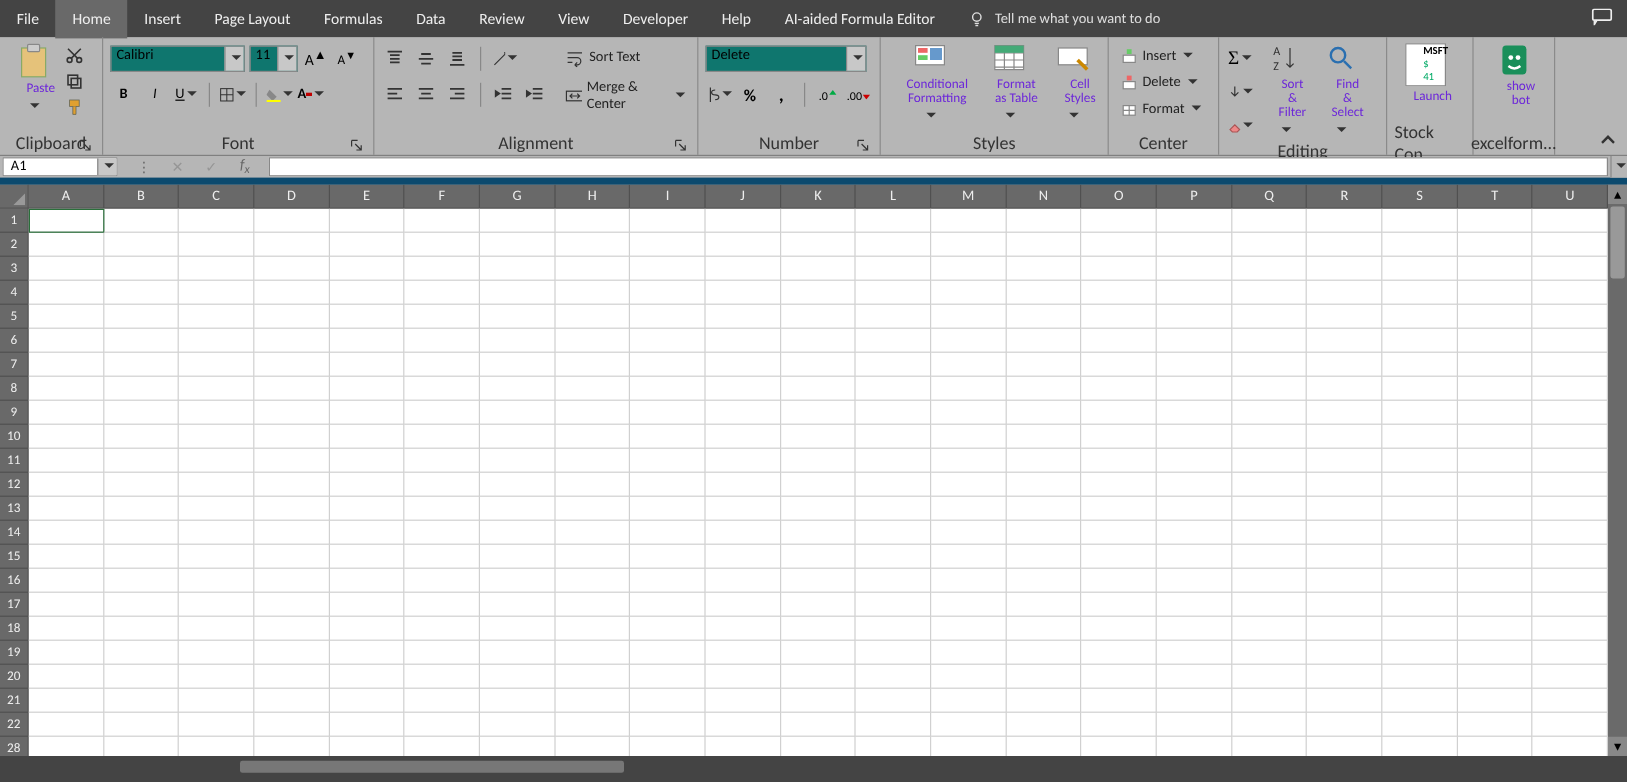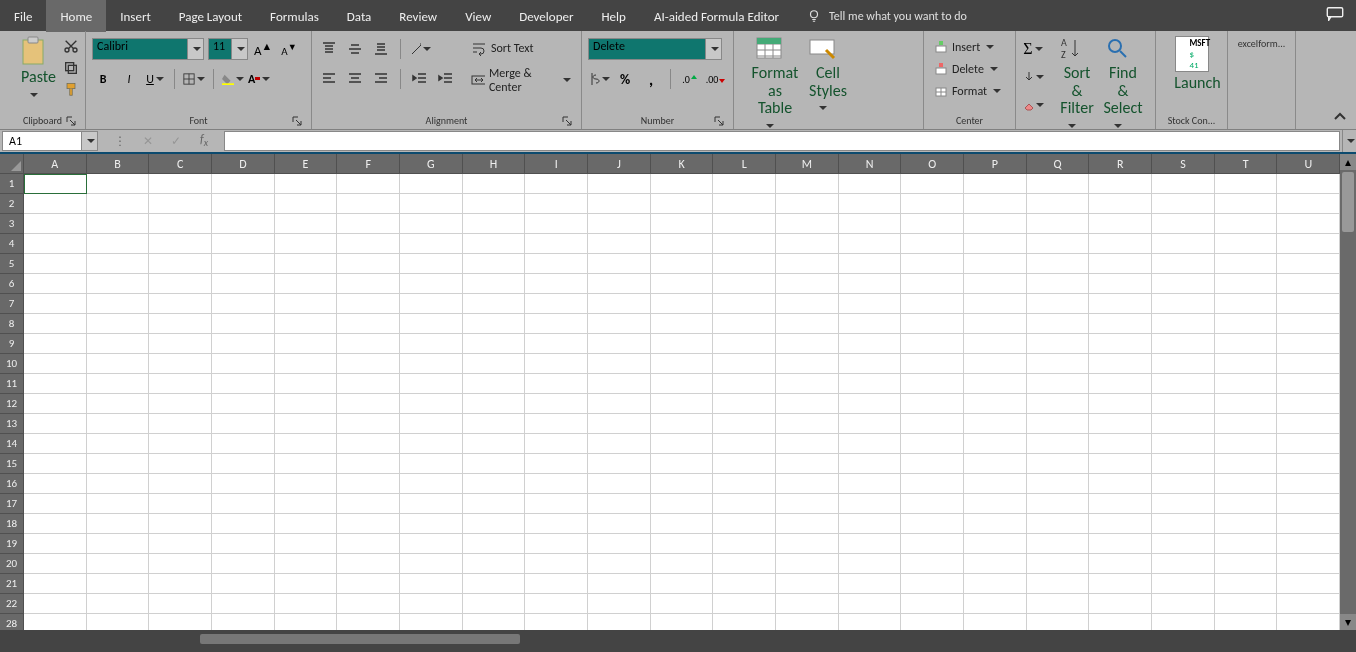--- a/index.html
+++ b/index.html
@@ -9,35 +9,35 @@
 .tabstrip { height:31px; background:#444; display:flex; align-items:stretch; color:#eee; position:relative; }
 .tabstrip .tab { padding:16px 14px; display:flex; align-items:center; cursor:pointer; font-size:13px; }
 .tabstrip .tab.active { background:#696969; }
 .tabstrip .tellme { display:flex; align-items:center; gap:8px; padding:0 14px; color:#eee; opacity:.9; }
 .tabstrip .comment { position:absolute; right:12px; top:7px; width:18px; height:14px; }
 
 
 .ribbon { height:99px; background:#b6b6b6; display:flex; border-bottom:1px solid #808080; }
 .group { border-right:1px solid #8a8a8a; display:flex; flex-direction:column; position:relative; padding:3px 6px 0 6px; }
 .group-body { flex:1; display:flex; align-items:flex-start; }
-.group-label { height:18px; display:flex; align-items:center; justify-content:center; font-size:10px; color:#333; position:relative; }
+.group-label { height:18px; display:flex; align-items:center; justify-content:center; font-size:15px; color:#333; position:relative; }
 .launcher { position:absolute; right:2px; bottom:2px; width:12px; height:12px; }
 
 .col { display:flex; flex-direction:column; gap:3px; align-items:flex-start; }
 .row { display:flex; align-items:center; gap:4px; }
 .bigbtn { display:flex; flex-direction:column; align-items:center; justify-content:flex-end; gap:2px; padding:2px 4px; min-width:44px; cursor:pointer; }
-.bigbtn .lbl { font-size:16px; color:#14532d; text-align:center; line-height:1.1;padding-left:12px; }
+.bigbtn .lbl { font-size:11px; color:#6d28d9; text-align:center; line-height:1.1;padding-left:12px; }
 .smallbtn { display:flex; align-items:center; gap:4px; padding:2px 4px; cursor:pointer; font-size:12px; color:#222; }
 .iconbtn { width:22px; height:22px; display:flex; align-items:center; justify-content:center; cursor:pointer; }
 .sep { width:1px; height:20px; background:#888; margin:0 4px; }
 .combo { height:22px; background:#0f766e; border:1px solid #888; display:flex; padding:0 4px; position:relative; }
 .combo .dd { position:absolute; right:0; top:0; bottom:0; width:16px; border-left:1px solid #888; display:flex; align-items:center; justify-content:center; background:#c8c8c8; }
 
 
-.fxrow { height:24px; background:#b6b6b6; display:flex; align-items:stretch; border-bottom:2px solid #0c4a6e; }
+.fxrow { height:24px; background:#b6b6b6; display:flex; align-items:stretch; border-bottom:6px solid #0c4a6e; }
 .namebox { width:96px; background:#fff; border:1px solid #888; display:flex; align-items:center; padding:0 6px; position:relative; margin:1px 2px; }
 .namebox .dd { position:absolute; right:0; top:0; bottom:0; width:16px; border-left:1px solid #888; background:#c8c8c8; display:flex; align-items:center; justify-content:center; }
 .fxbtns { display:flex; align-items:center; gap:0; padding:0 6px; }
 .fxbtns .fxbtn { width:28px; height:22px; display:flex; align-items:center; justify-content:center; color:#666; }
 .fxbar { flex:1; background:#fff; border:1px solid #888; margin:1px 2px 1px 0; display:flex; align-items:center; padding:0 6px; position:relative; }
 .fxexpand { width:14px; display:flex; align-items:center; justify-content:center; background:#b6b6b6; border-left:1px solid #888; }
 
 
 .gridwrap { position:relative; height:476px; display:flex; }
 .hdrcorner { position:absolute; left:0; top:0; width:24px; height:20px; background:#696969; border-right:1px solid #505050; border-bottom:1px solid #505050; }
@@ -314,20 +314,30 @@
     <div class="group-label">
         <span>Number</span>
       <svg class="launcher" viewBox="0 0 12 12" stroke="#333" fill="none">
           <path d="M2 2h5M2 2v5M5 5l5 5M10 6v4h-4"></path>
         </svg>
     </div>
   </div>
 
   <div class="group" style="width:190px">
     <div class="group-body" style="gap:2px">
+      <div class="bigbtn" style="width:70px">
+        <svg width="28" height="26" viewBox="0 0 28 26">
+            <rect x="2" y="2" width="24" height="16" fill="#fff" stroke="#888"></rect>
+            <rect x="4" y="4" width="8" height="4" fill="#e66"></rect>
+            <rect x="4" y="10" width="8" height="4" fill="#6c6"></rect>
+            <rect x="14" y="4" width="10" height="10" fill="#69c"></rect>
+          </svg>
+        <span class="lbl">Conditional Formatting</span>
+          <span class="caret"></span>
+      </div>
       <div class="bigbtn" style="width:58px">
         <svg width="28" height="26" viewBox="0 0 28 26">
             <rect x="2" y="2" width="24" height="20" fill="#fff" stroke="#888"></rect>
             <path d="M2 8h24M2 14h24M2 20h24M10 2v20M18 2v20" stroke="#888"></path>
             <rect x="2" y="2" width="24" height="6" fill="#4a7"></rect>
           </svg>
         <span class="lbl">Format as Table</span>
           <span class="caret"></span>
       </div>
       <div class="bigbtn" style="width:44px">
@@ -428,20 +438,31 @@
         </div>
         <span class="lbl">Launch</span>
       </div>
     </div>
     <div class="group-label">
         <span>Stock Con...</span>
       </div>
   </div>
 
   <div class="group" style="width:68px">
+    <div class="group-body">
+      <div class="bigbtn">
+        <svg width="28" height="28" viewBox="0 0 28 28">
+            <rect x="4" y="2" width="20" height="24" rx="3" fill="#1a8f5a"></rect>
+            <circle cx="11" cy="12" r="2" fill="#fff"></circle>
+            <circle cx="17" cy="12" r="2" fill="#fff"></circle>
+            <path d="M9 19q5 4 10 0" stroke="#fff" fill="none" stroke-width="2"></path>
+          </svg>
+        <span class="lbl">show bot</span>
+      </div>
+    </div>
     <div class="group-label">
         <span>excelform...</span>
       </div>
   </div>
 
   <div style="flex:1;display:flex;align-items:flex-end;justify-content:flex-end;padding:4px 8px">
     <svg width="16" height="16" stroke="#333" fill="none" stroke-width="2">
         <path d="M3 10l5-5 5 5"></path>
       </svg>
   </div>

